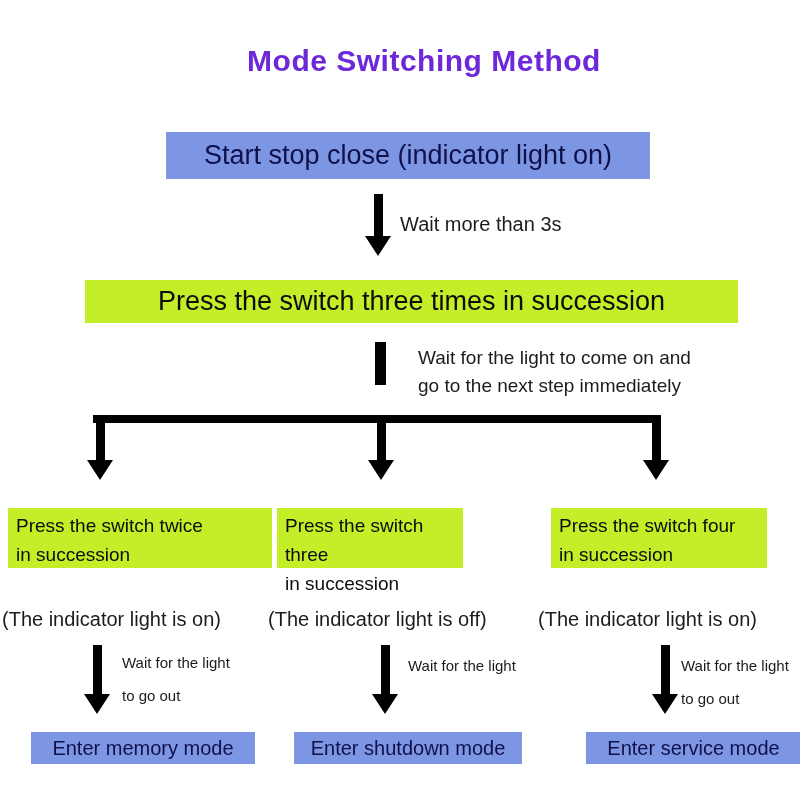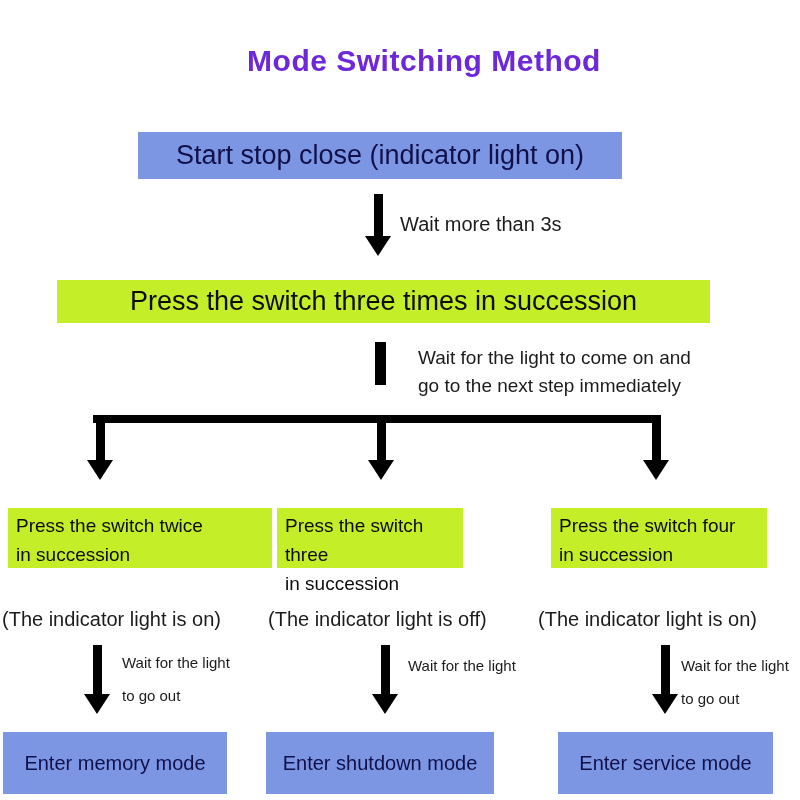--- a/index.html
+++ b/index.html
@@ -7,31 +7,31 @@
     position:relative;width:800px;height:800px;background:#ffffff;overflow:hidden;
     font-family:"Liberation Sans",sans-serif;color:#1a1a1a;
   }
   .title{
     position:absolute;left:0;top:44px;width:100%;margin:0;
     text-align:center;font-size:30px;font-weight:bold;color:#6d28d9;letter-spacing:.5px;padding-left:24px;
   }
   .box{position:absolute;box-sizing:border-box;}
   .box.blue{background:var(--blue);color:#10104a;}
   .box.green{background:var(--green);color:#0d0d0d;}
-  .centered{display:flex;align-items:center;justify-content:center;text-align:right;}
+  .centered{display:flex;align-items:center;justify-content:center;text-align:right;margin-left:28px;}
 
   .start-node{left:138px;top:132px;width:484px;height:47px;font-size:27px;}
   .step2-node{left:57px;top:280px;width:653px;height:43px;font-size:27px;}
 
   .action-node{top:508px;height:60px;font-size:19px;line-height:29px;padding:3px 8px;}
   .action-a{left:8px;width:264px;}
   .action-b{left:277px;width:186px;}
   .action-c{left:551px;width:216px;}
 
-  .result-node{top:732px;height:62px;font-size:20px;}
+  .result-node{top:732px;height:32px;font-size:20px;}
   .result-a{left:3px;width:224px;}
   .result-b{left:266px;width:228px;}
   .result-c{left:558px;width:215px;}
 
   .lbl{position:absolute;white-space:nowrap;color:#1c1c1c;}
   .lbl-edge1{left:400px;top:213px;font-size:20px;}
   .lbl-edge2{left:418px;top:344px;font-size:19px;line-height:28px;}
   .indicator{top:608px;font-size:20px;}
   .ind-a{left:2px;}
   .ind-b{left:268px;}

